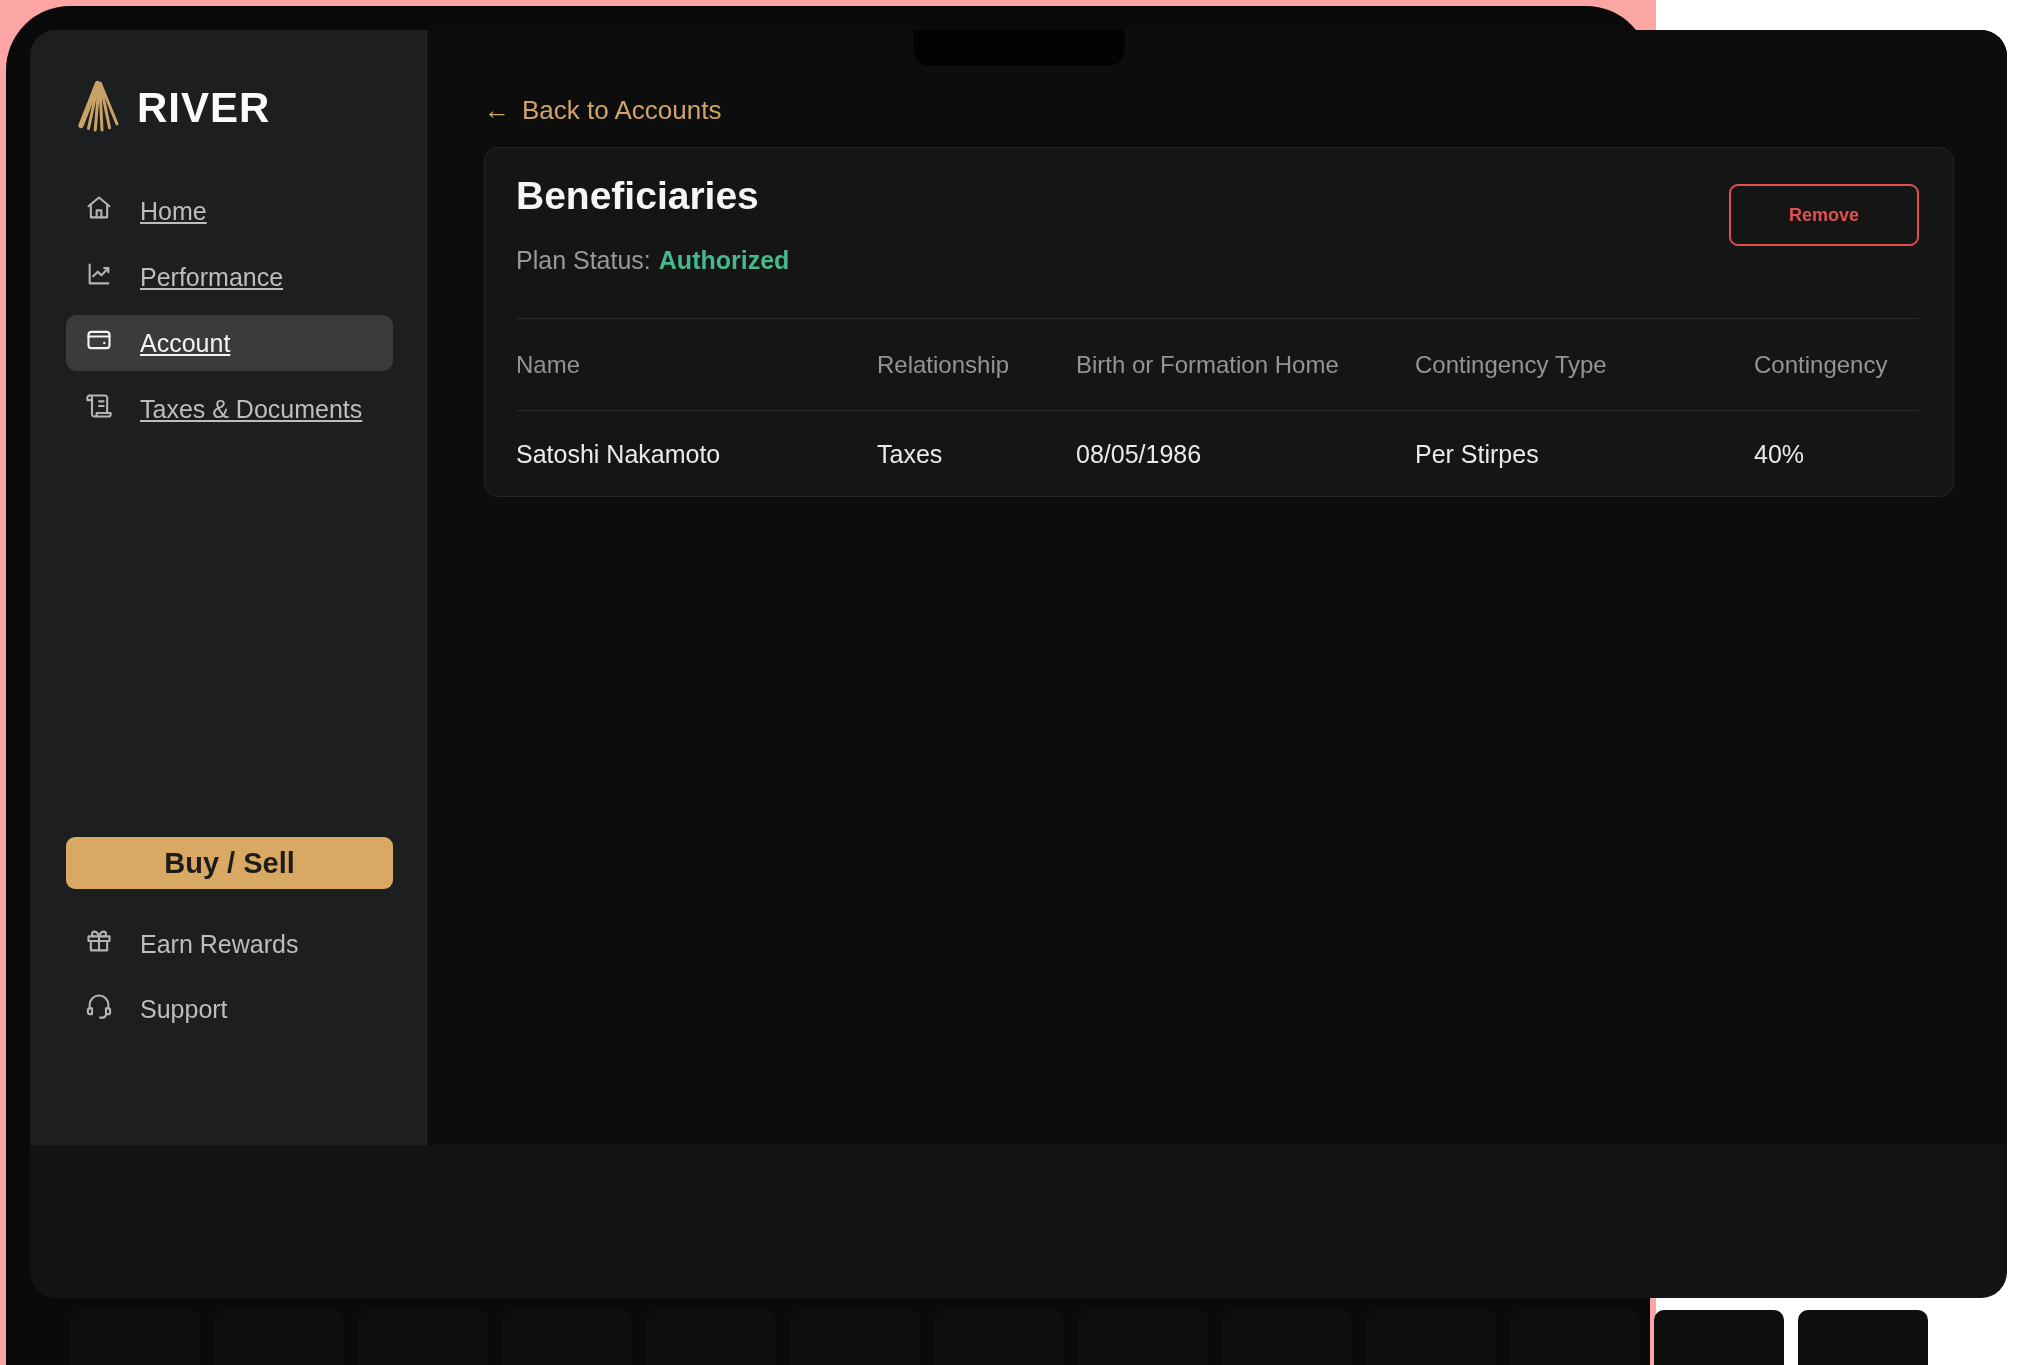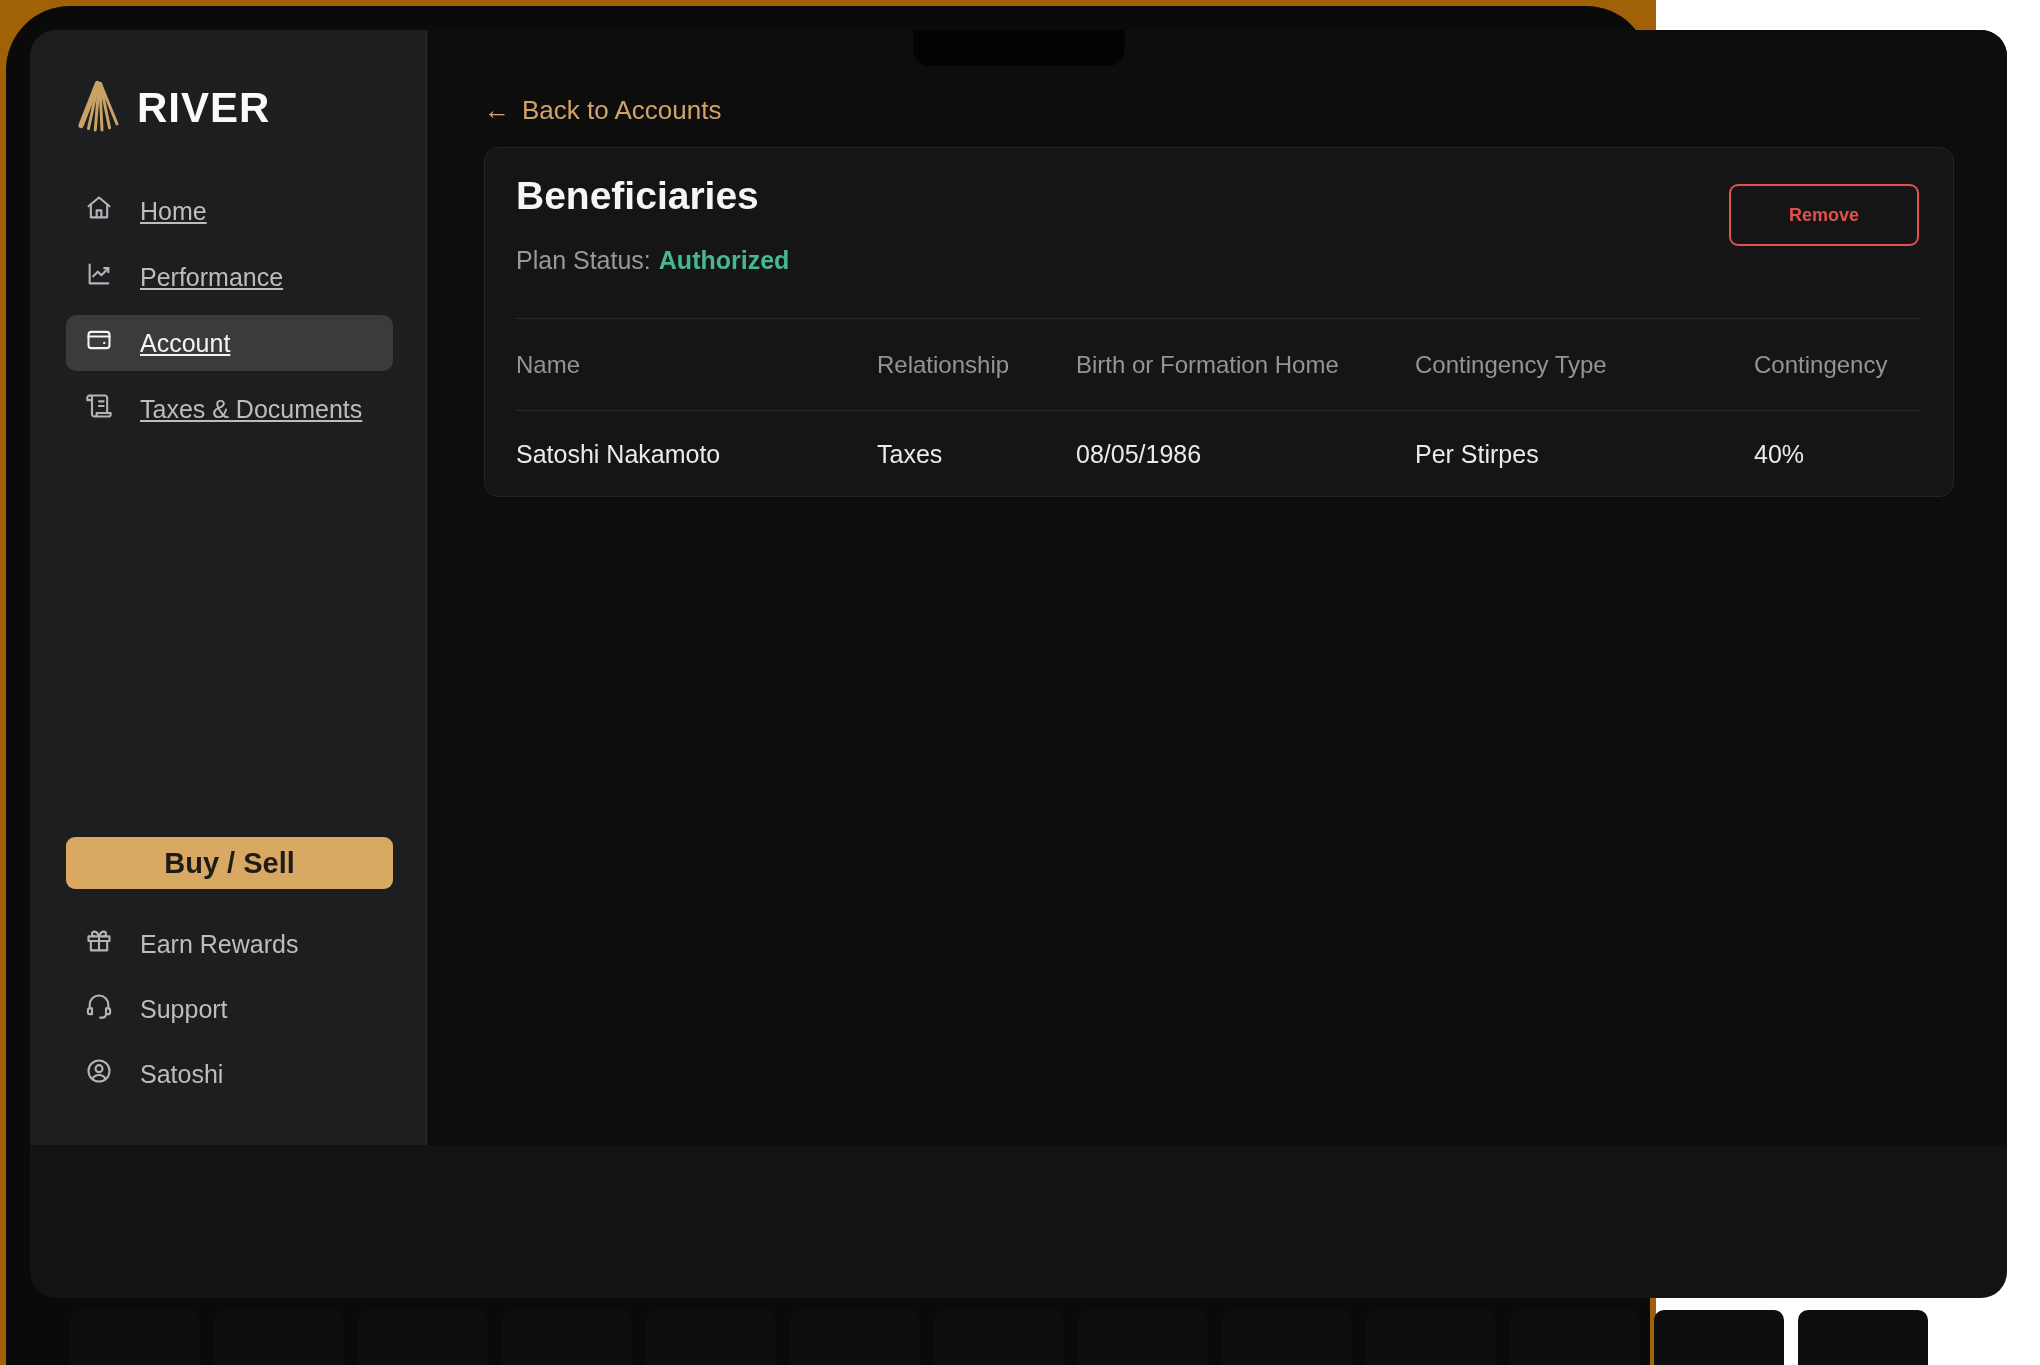--- a/index.html
+++ b/index.html
@@ -1,18 +1,18 @@
 <!DOCTYPE html>
 <html><head>
 <meta charset="utf-8">
 <style>
   * { margin:0; padding:0; box-sizing:border-box; }
   html,body { width:2040px; height:1365px; background:#ffffff; overflow:hidden;
     font-family:"Liberation Sans","DejaVu Sans",sans-serif; }
-  .stage { position:relative; width:1656px; height:1365px; background:#a16207; }
+  .stage { position:relative; width:1656px; height:1365px; background:#fca5a5; }
 
   
   .bezel { position:absolute; left:6px; top:6px; right:6px; bottom:0;
     background:#0a0a0b; border-radius:64px 64px 0 0; }
   .screen { position:absolute; left:30px; top:30px; width:1977px; height:1268px;
     background:#131312; border-radius:26px; overflow:hidden; }
   .notch { position:absolute; left:50%; transform:translateX(-50%); top:0;
     width:211px; height:36px; background:#030304; border-radius:0 0 16px 16px; z-index:30; }
   .deck { position:absolute; left:30px; right:30px; top:1310px; height:55px;
     display:flex; gap:14px; padding:0 40px; }
@@ -159,30 +159,20 @@
               <svg width="28" height="28" viewBox="0 0 24 24" fill="none" stroke="currentColor" stroke-width="1.8" stroke-linecap="round" stroke-linejoin="round">
                 <path d="M4 14v-3a8 8 0 0 1 16 0v3"></path>
                 <path d="M4 14h2v5H4a1.5 1.5 0 0 1-1.5-1.5v-2A1.5 1.5 0 0 1 4 14z"></path>
                 <path d="M20 14h-2v5h2a1.5 1.5 0 0 0 1.5-1.5v-2A1.5 1.5 0 0 0 20 14z"></path>
                 <path d="M18 19a3 3 0 0 1-3 3h-2"></path>
               </svg>
             </span>
             <span>Support</span>
           </div>
 
-          <div class="foot-item">
-            <span class="icon">
-              <svg width="28" height="28" viewBox="0 0 24 24" fill="none" stroke="currentColor" stroke-width="1.8" stroke-linecap="round" stroke-linejoin="round">
-                <circle cx="12" cy="12" r="9"></circle>
-                  <circle cx="12" cy="10" r="3"></circle>
-                  <path d="M6.5 18.5a6.5 6.5 0 0 1 11 0"></path>
-              </svg>
-            </span>
-            <span>Satoshi</span>
-          </div>
         </div>
       </nav>
 
       <section class="main">
 
         <div class="back-link">
           <span>←</span>
           <span>Back to Accounts</span>
         </div>
 

